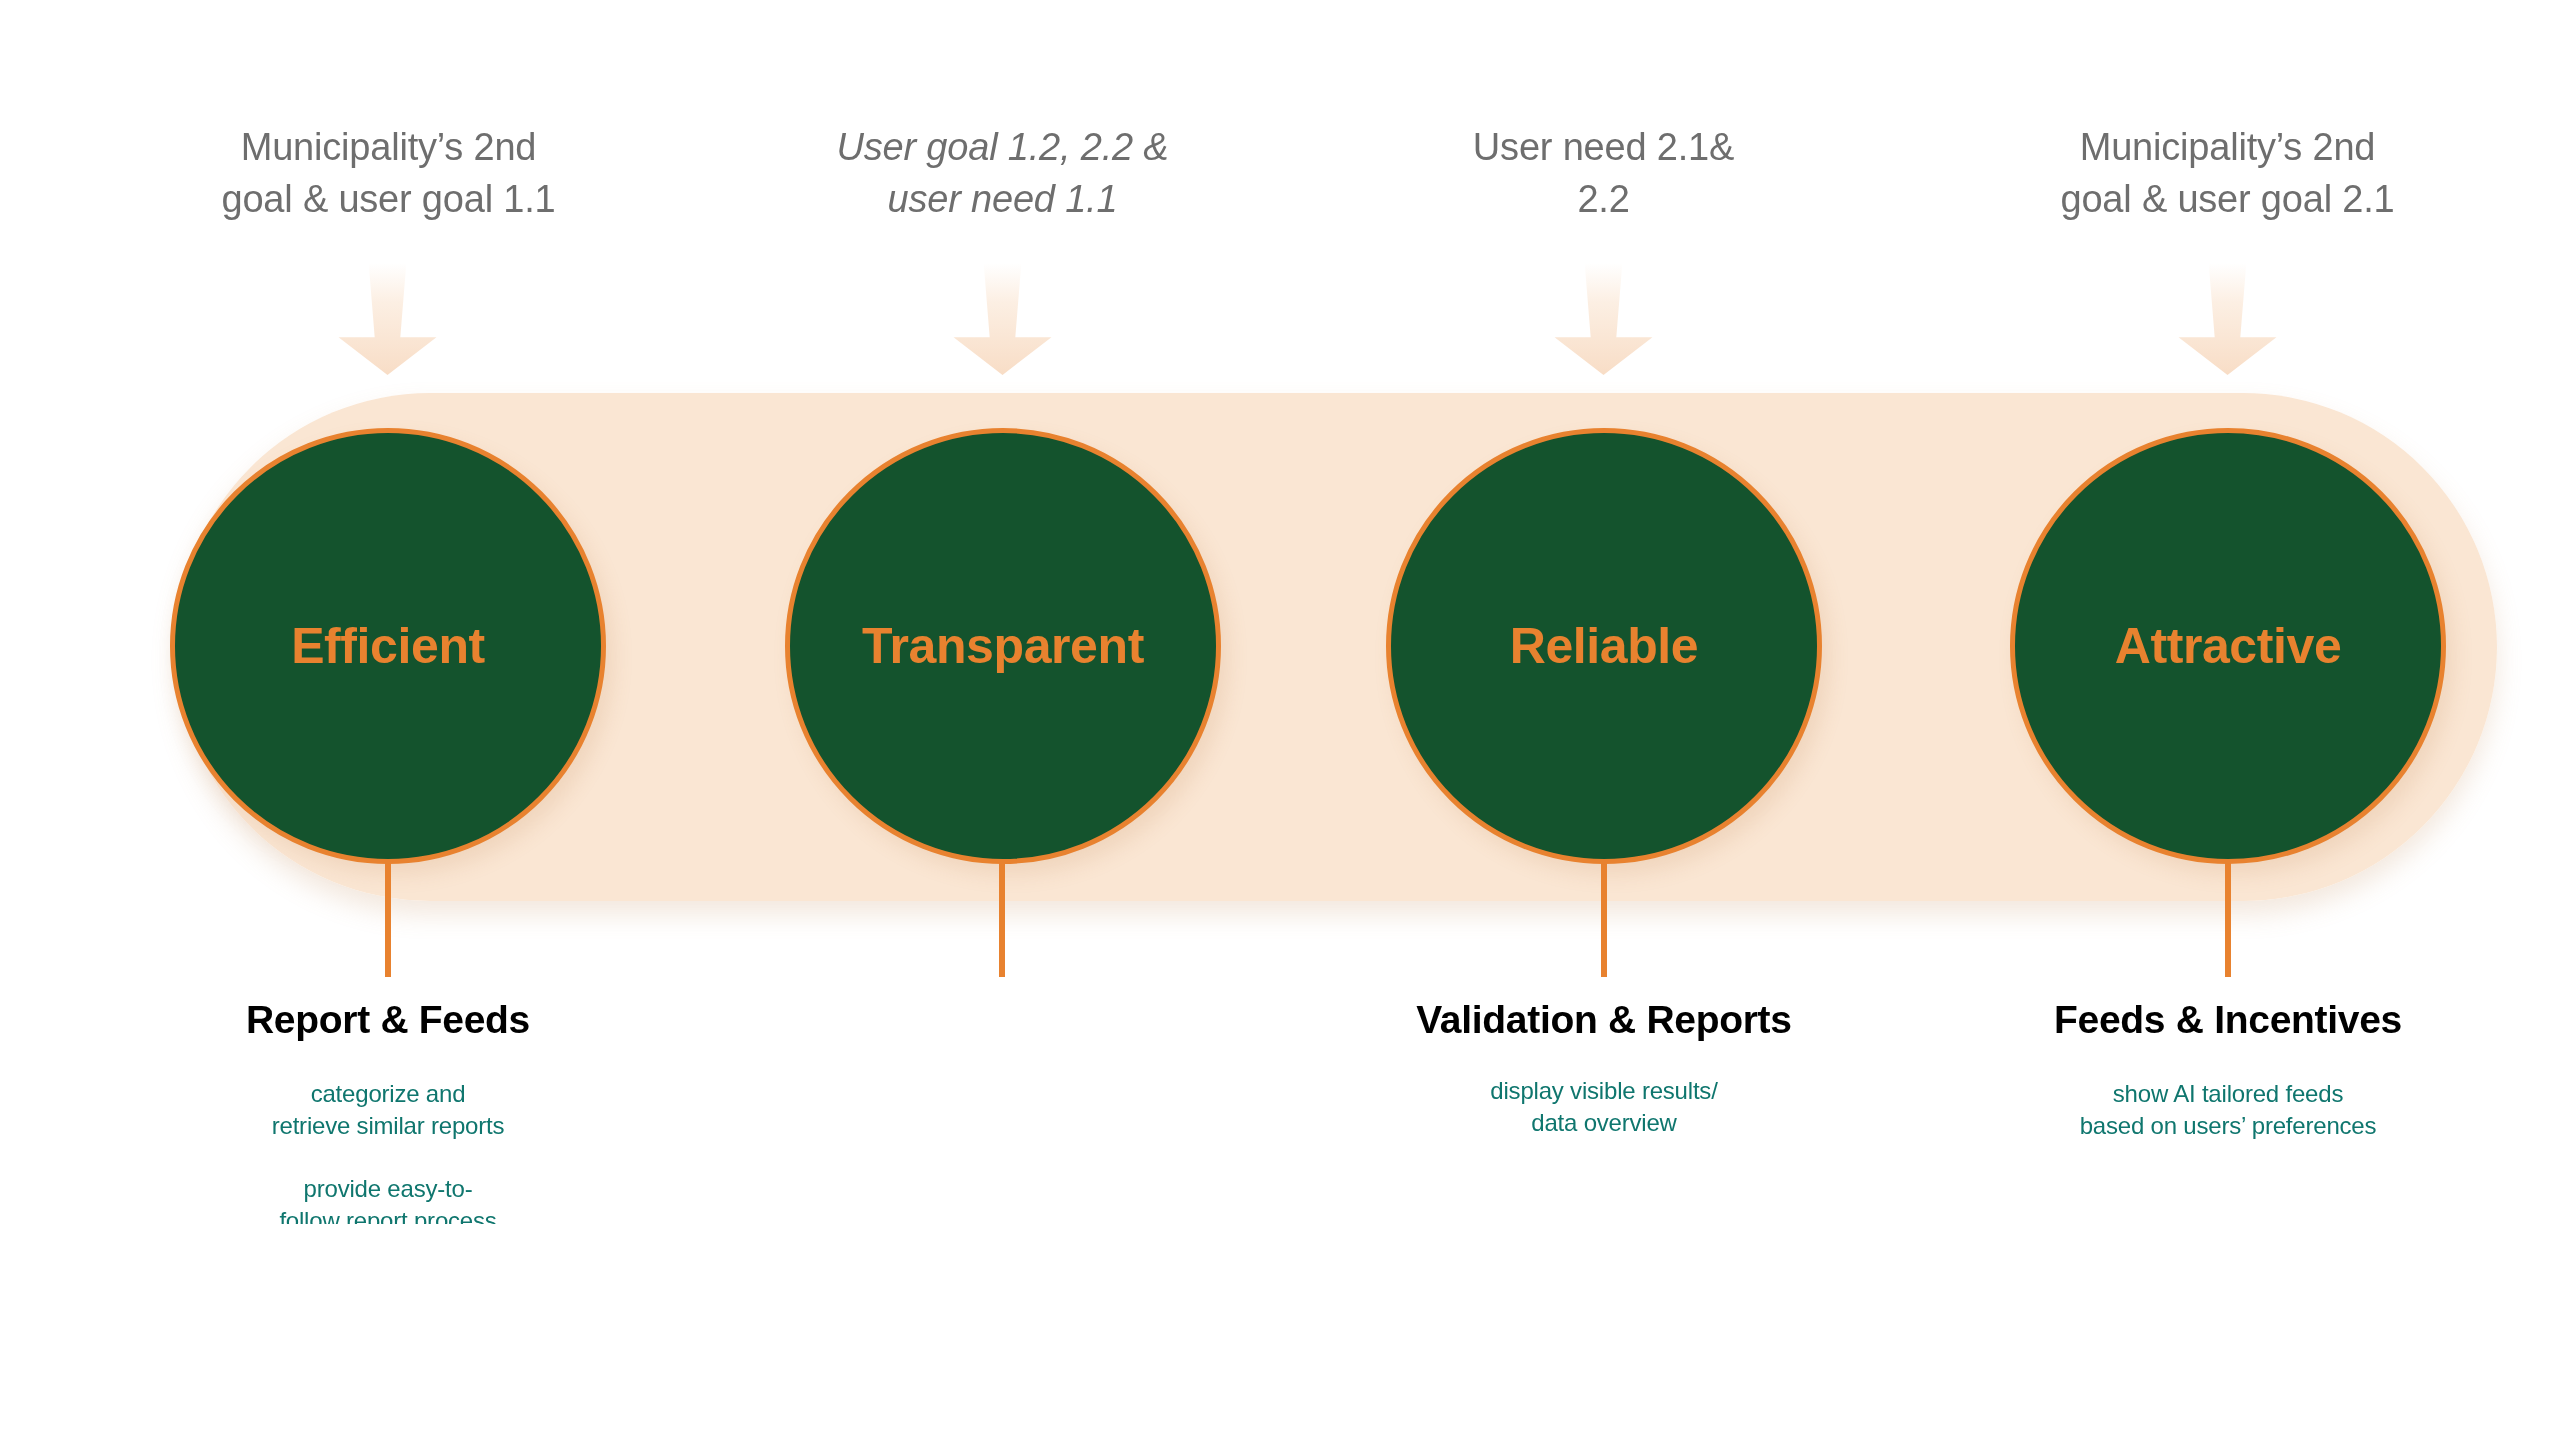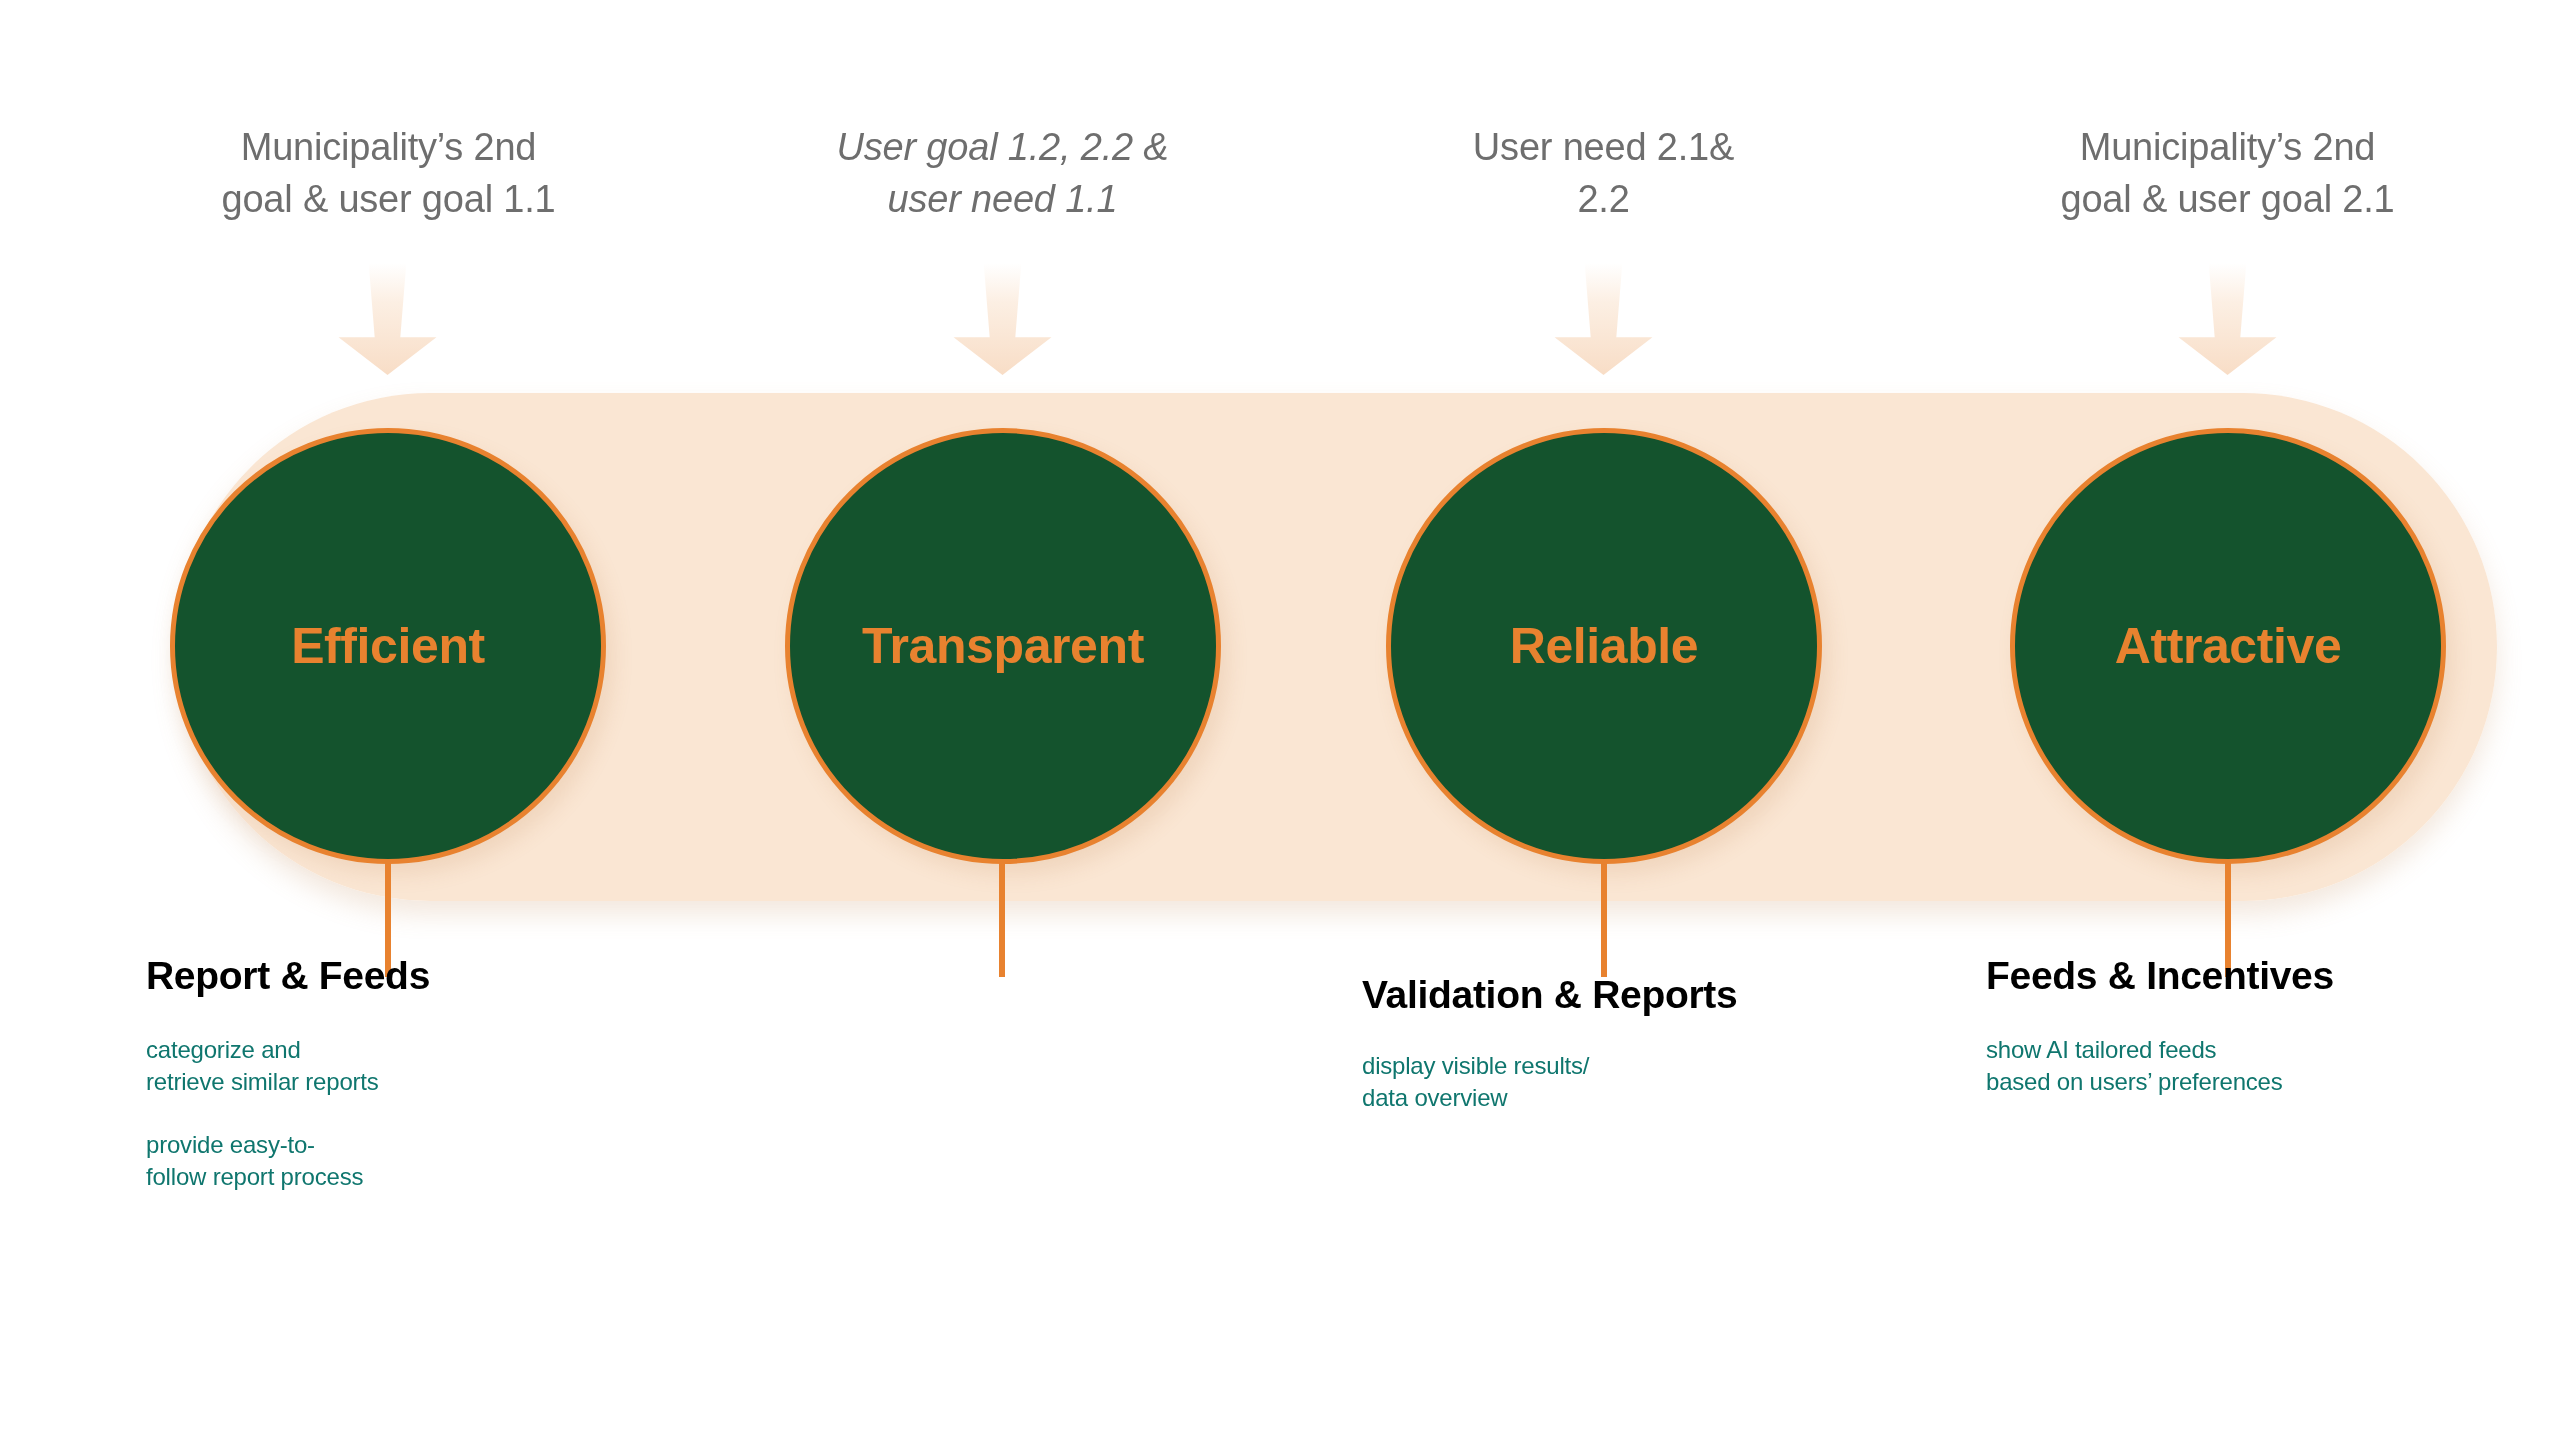--- a/index.html
+++ b/index.html
@@ -92,23 +92,23 @@
     position: absolute;
     top: 862px;
     width: 6px;
     height: 115px;
     background: #e8822f;
   }
 
   
   .feature {
     position: absolute;
-    top: 952px;
+    top: 996px;
     width: 484px;
-    text-align: left;
+    text-align: center;
   }
   .feature-title {
     color: #000000;
     font-size: 39px;
     font-weight: bold;
     line-height: 1.25;
     letter-spacing: -0.3px;
   }
   .feature-item {
     color: #0f766e;
@@ -184,21 +184,21 @@
           <stop offset="100%" stop-color="#F8DDC6"></stop>
         </linearGradient>
       </defs>
       <path d="M50,0 L100,0 L92,98 L140,98 L75,148 L10,98 L58,98 Z" fill="url(#ag3)"></path>
     </svg>
   </div>
   <div class="node-circle" style="left:1386px;">
     <span class="node-label">Reliable</span>
   </div>
   <div class="stem" style="left:1601px;"></div>
-  <div class="feature" style="left:1362px;margin-top:19px;">
+  <div class="feature" style="left:1362px;">
     <div class="feature-title">Validation &amp; Reports</div>
     <div class="feature-item second">display visible results/
 data overview</div>
   </div>
 
   <div class="source-label" style="left:1993px;">Municipality’s 2nd
 goal &amp; user goal 2.1</div>
   <div class="arrow" style="left:2171px;">
     <svg viewBox="0 0 150 148" preserveAspectRatio="none" aria-hidden="true">
       <defs>

